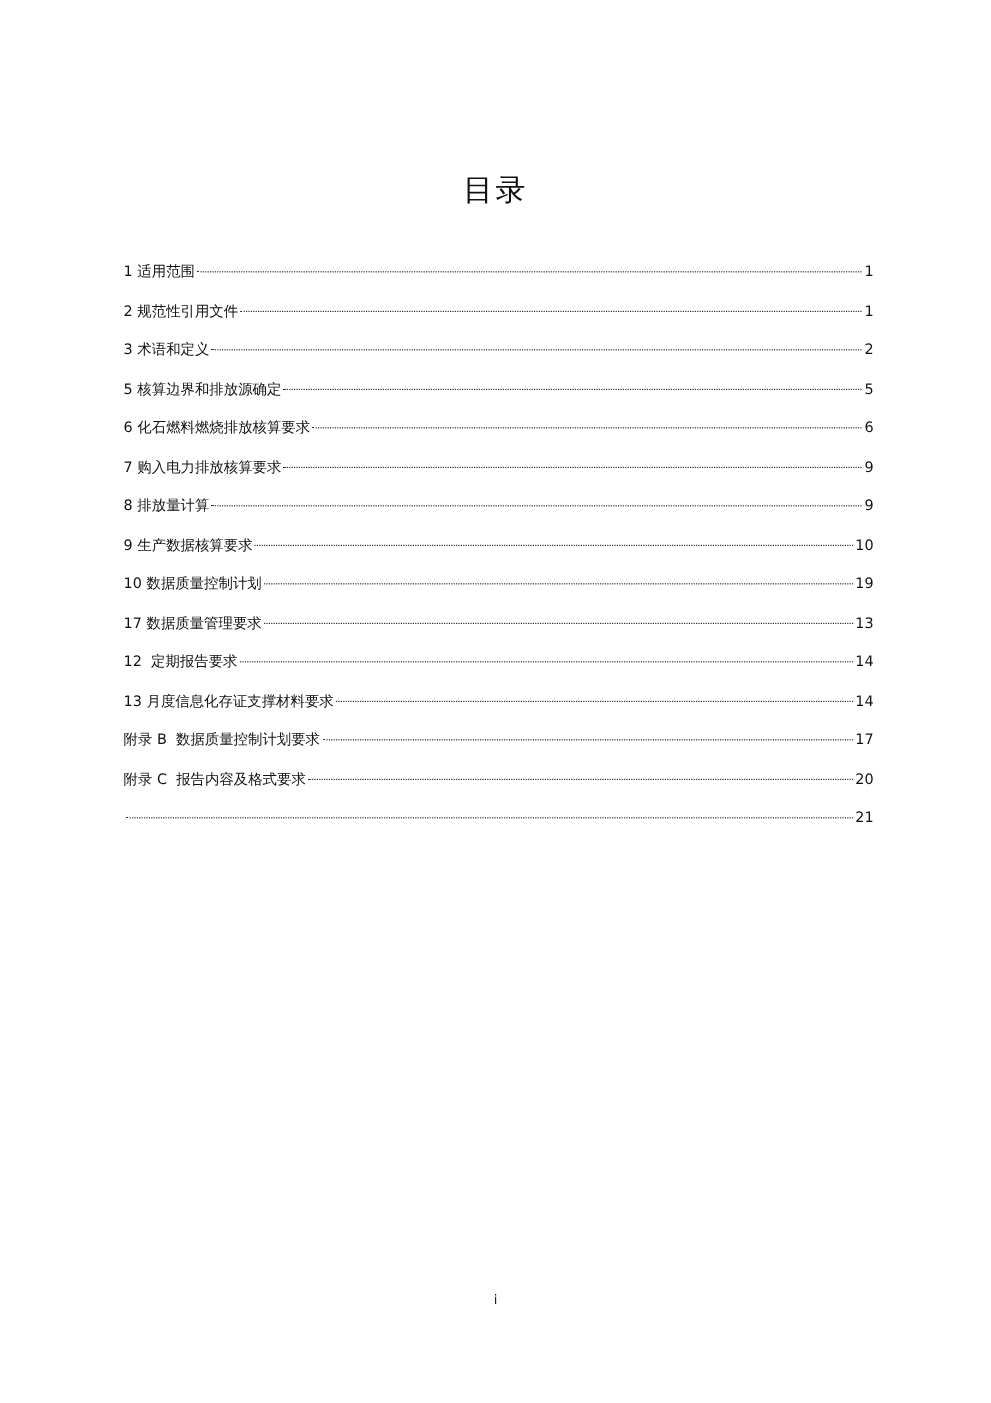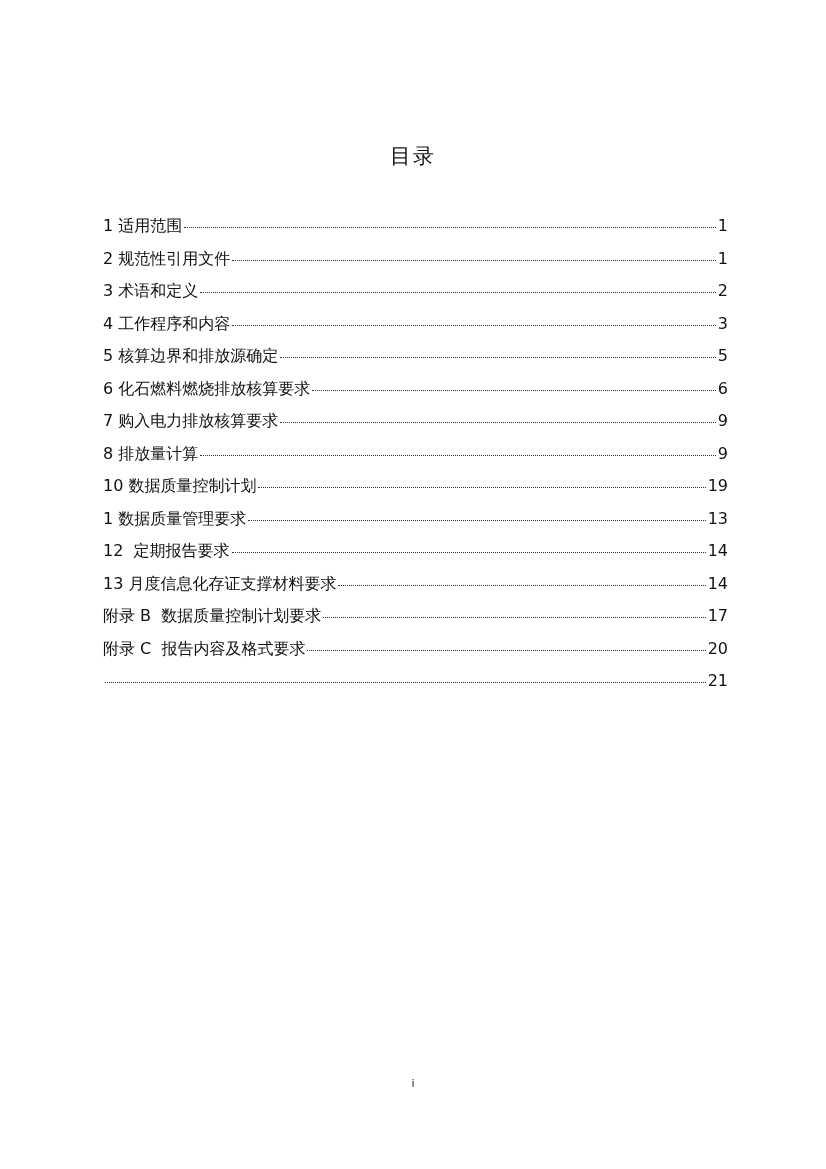--- a/index.html
+++ b/index.html
@@ -14,35 +14,35 @@
     overflow: hidden;
     font-family: "DejaVu Sans", "Liberation Sans", sans-serif;
     color: #111111;
   }
   .page-title {
     position: absolute;
     top: 142px;
     left: 0;
     width: 826px;
     text-align: center;
-    font-size: 21px;
+    font-size: 25px;
     letter-spacing: 2px;
     color: #111;
   }
   .toc {
     position: absolute;
     top: 216px;
     left: 103px;
     width: 625px;
   }
   .toc-row {
     display: flex;
     align-items: baseline;
     height: 32.5px;
-    font-size: 16px;
+    font-size: 12px;
     line-height: 20px;
     cursor: pointer;
     justify-content: space-between;
   }
   .toc-label {
     white-space: pre;
     flex: 0 0 auto;
   }
   .toc-leader {
     flex: 1 1 auto;
@@ -81,51 +81,51 @@
     <span class="toc-label">2 规范性引用文件</span>
     <span class="toc-leader"></span>
     <span class="toc-page">1</span>
   </div>
   <div class="toc-row">
     <span class="toc-label">3 术语和定义</span>
     <span class="toc-leader"></span>
     <span class="toc-page">2</span>
   </div>
   <div class="toc-row">
-    <span class="toc-label">4 工作程序和内容</span>
-    <span class="toc-leader"></span>
-    <span class="toc-page">3</span>
-  </div>
-  <div class="toc-row">
     <span class="toc-label">5 核算边界和排放源确定</span>
     <span class="toc-leader"></span>
     <span class="toc-page">5</span>
   </div>
   <div class="toc-row">
     <span class="toc-label">6 化石燃料燃烧排放核算要求</span>
     <span class="toc-leader"></span>
     <span class="toc-page">6</span>
   </div>
   <div class="toc-row">
     <span class="toc-label">7 购入电力排放核算要求</span>
     <span class="toc-leader"></span>
     <span class="toc-page">9</span>
   </div>
   <div class="toc-row">
     <span class="toc-label">8 排放量计算</span>
     <span class="toc-leader"></span>
     <span class="toc-page">9</span>
   </div>
   <div class="toc-row">
+    <span class="toc-label">9 生产数据核算要求</span>
+    <span class="toc-leader"></span>
+    <span class="toc-page">10</span>
+  </div>
+  <div class="toc-row">
     <span class="toc-label">10 数据质量控制计划</span>
     <span class="toc-leader"></span>
     <span class="toc-page">19</span>
   </div>
   <div class="toc-row">
-    <span class="toc-label">1 数据质量管理要求</span>
+    <span class="toc-label">17 数据质量管理要求</span>
     <span class="toc-leader"></span>
     <span class="toc-page">13</span>
   </div>
   <div class="toc-row">
     <span class="toc-label">12  定期报告要求</span>
     <span class="toc-leader"></span>
     <span class="toc-page">14</span>
   </div>
   <div class="toc-row">
     <span class="toc-label">13 月度信息化存证支撑材料要求</span>

